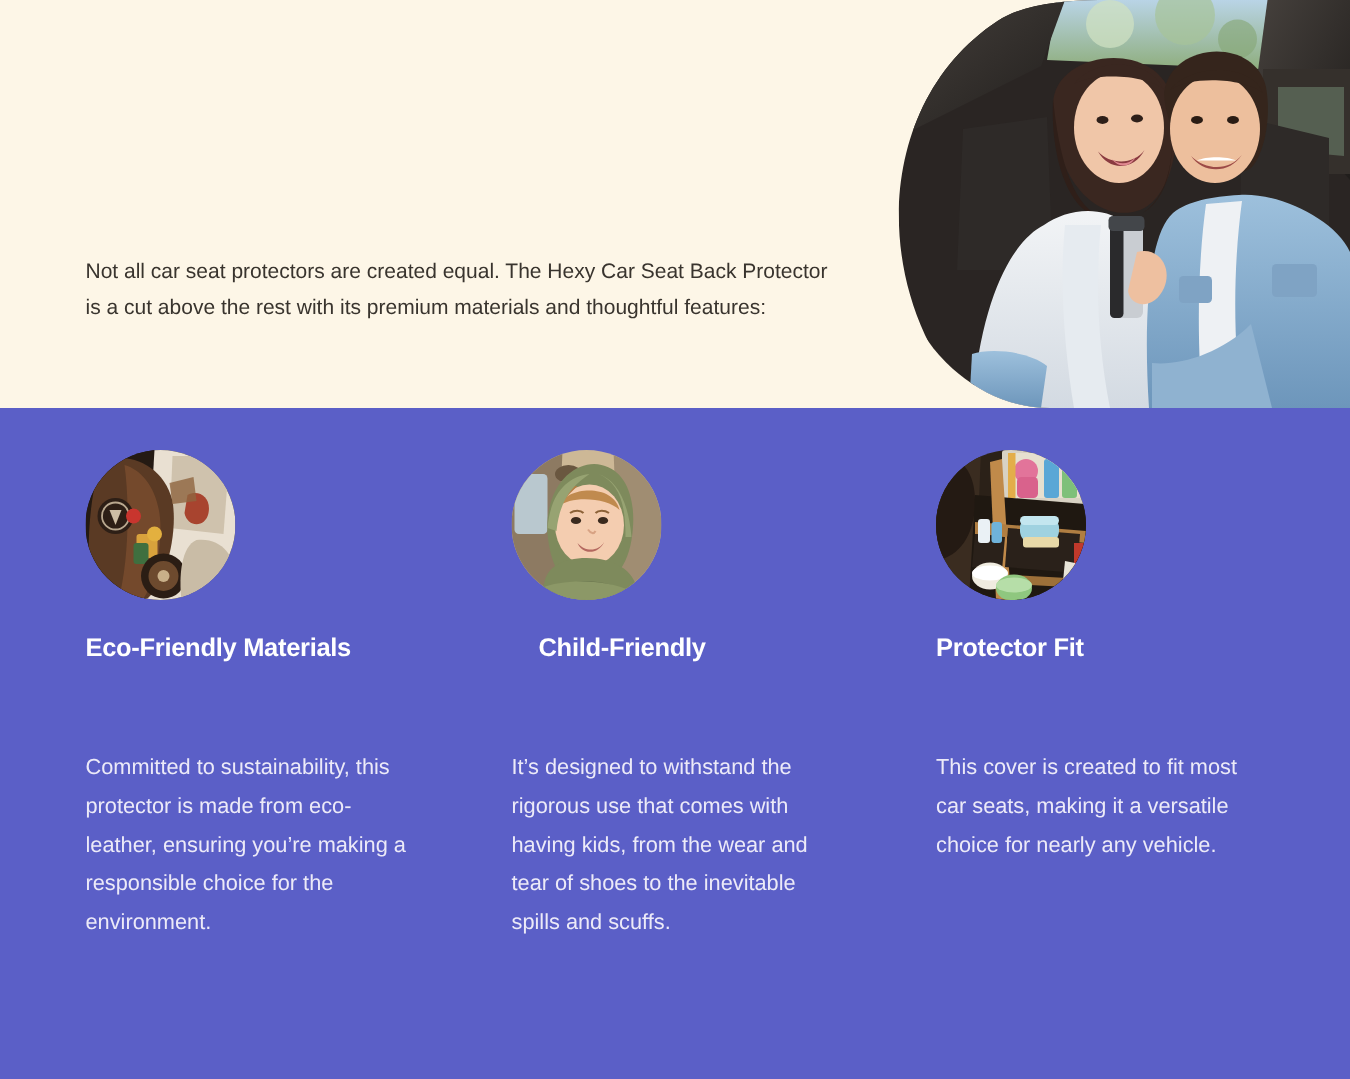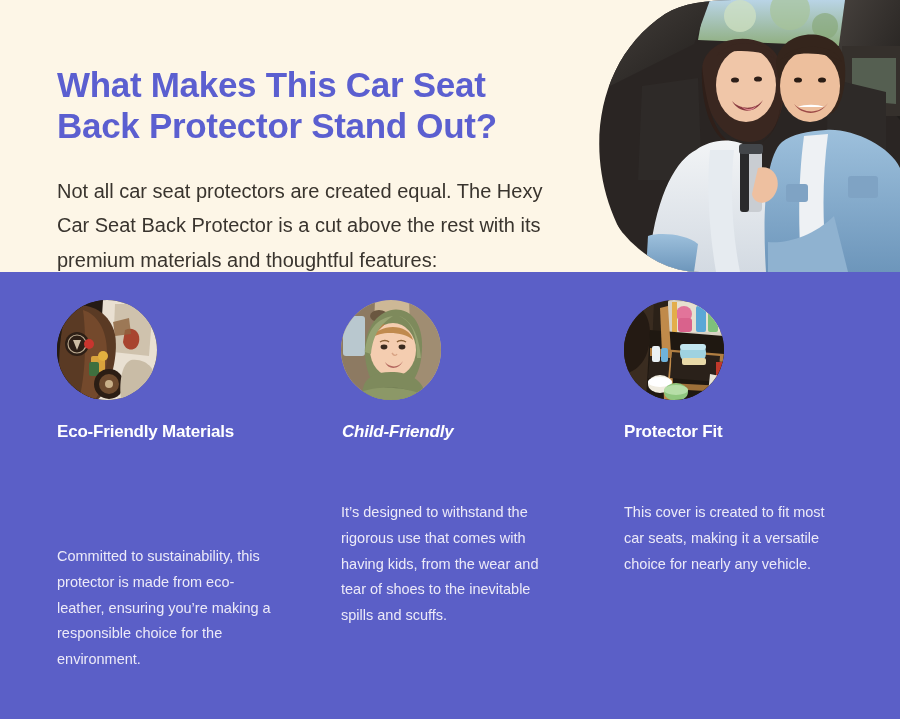--- a/index.html
+++ b/index.html
@@ -59,21 +59,21 @@
   }
   .headline .l2 { display: block; }
 
   
   .intro {
     position: absolute;
     left: 57px;
     top: 154px;
     width: 500px;
     color: #39342e;
-    font-size: 20px;
+    font-size: 14px;
     line-height: 1.72;
   }
 
   
   .purple-band {
     position: absolute;
     left: 0;
     top: 272px;
     width: 900px;
     height: 447px;
@@ -106,31 +106,31 @@
   .col-title {
     position: absolute;
     top: 150px;
     left: 0;
     color: #ffffff;
     font-size: 17px;
     font-weight: bold;
     letter-spacing: -0.2px;
     white-space: nowrap;
   }
-  .col-2 .col-title { left: 1px; font-style: italic; }
+  .col-2 .col-title { left: 18px; }
 
   .col-body {
     position: absolute;
     top: 228px;
     left: 0;
     color: #eceaf8;
     font-size: 14.5px;
     line-height: 1.78;
   }
-  .col-1 .col-body { width: 222px; margin-top: 44px; }
+  .col-1 .col-body { width: 222px; }
   .col-2 .col-body { width: 215px; }
   .col-3 .col-body { width: 215px; }
 </style>
 </head>
 <body>
 
 <div class="page">
 
   <div class="top-band">
 
@@ -209,24 +209,20 @@
           <rect x="150" y="150" width="9" height="62" rx="3" fill="#2a2a2c"></rect>
           <rect x="149" y="144" width="24" height="10" rx="3" fill="#43464a"></rect>
 
           <path d="M168,168 C182,164 192,178 186,192 C180,206 164,206 162,194 Z" fill="#eec0a0"></path>
 
           <path d="M244,216 C224,236 196,244 178,242 L178,272 L258,272 Z" fill="#8fb2d0"></path>
         </g>
       </svg>
     </div>
 
-    <h1 class="headline">
-      <span>What Makes This Car Seat</span>
-      <span class="l2">Back Protector Stand Out?</span>
-    </h1>
 
     <p class="intro">Not all car seat protectors are created equal. The Hexy Car Seat Back Protector is a cut above the rest with its premium materials and thoughtful features:</p>
   </div>
 
   <div class="purple-band">
 
     <div class="col col-1">
       <div class="avatar">
         <svg viewBox="0 0 100 100" preserveAspectRatio="xMidYMid slice">
           <rect width="100" height="100" fill="#1d1510"></rect>

